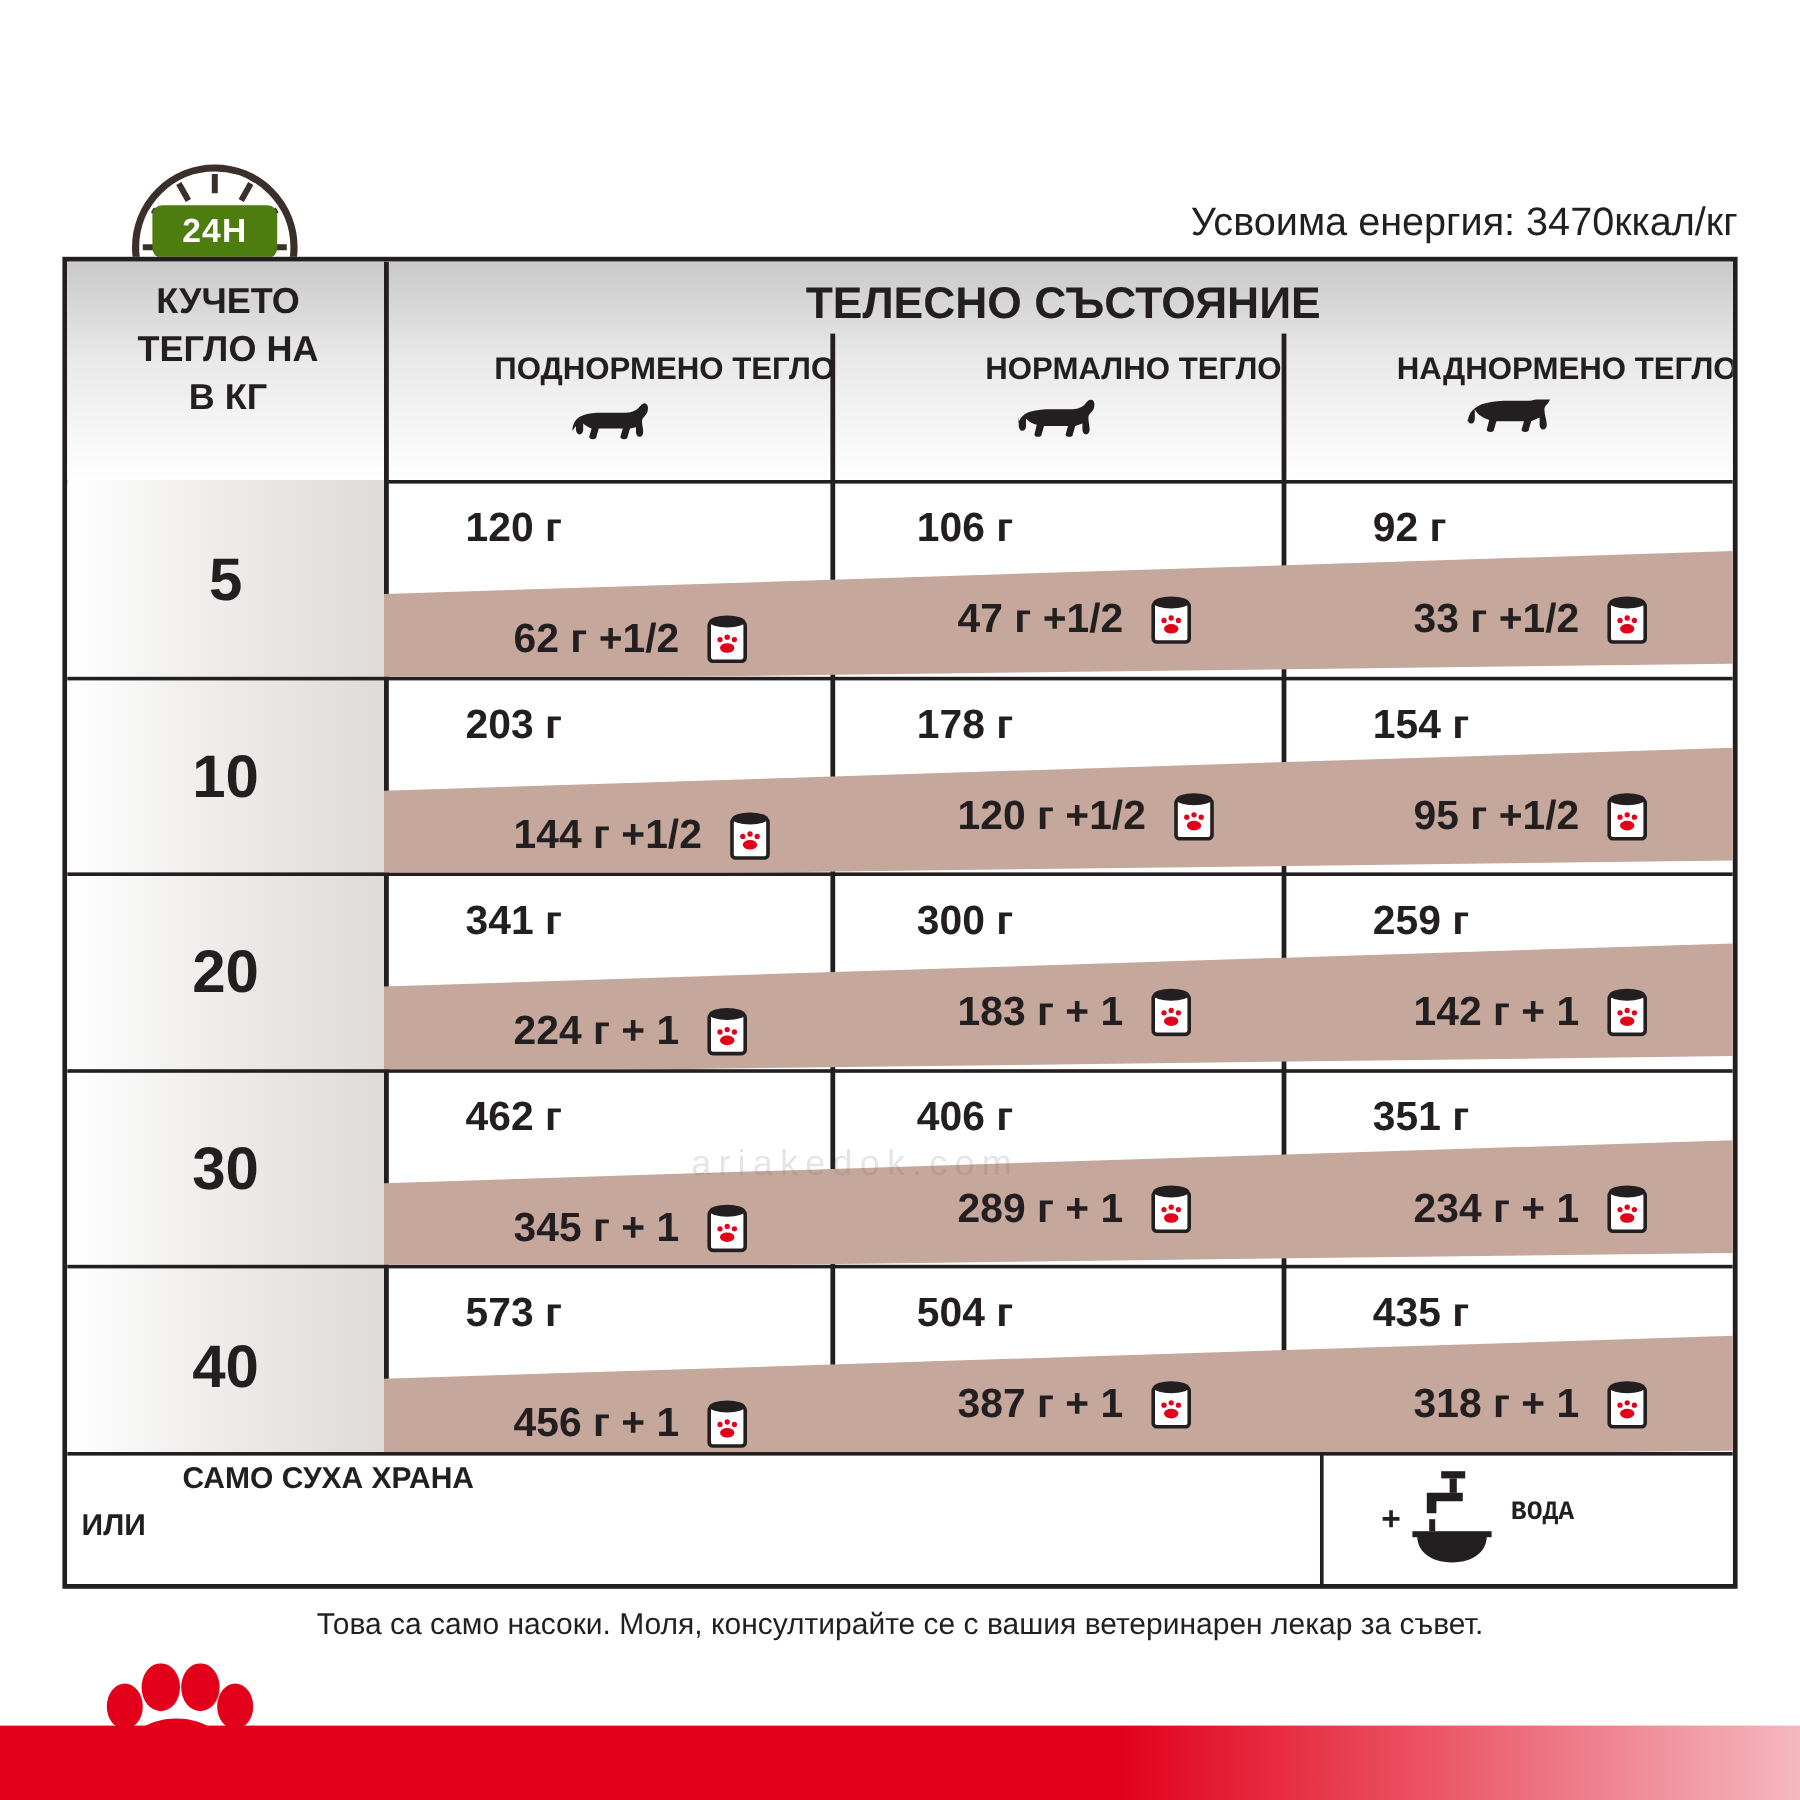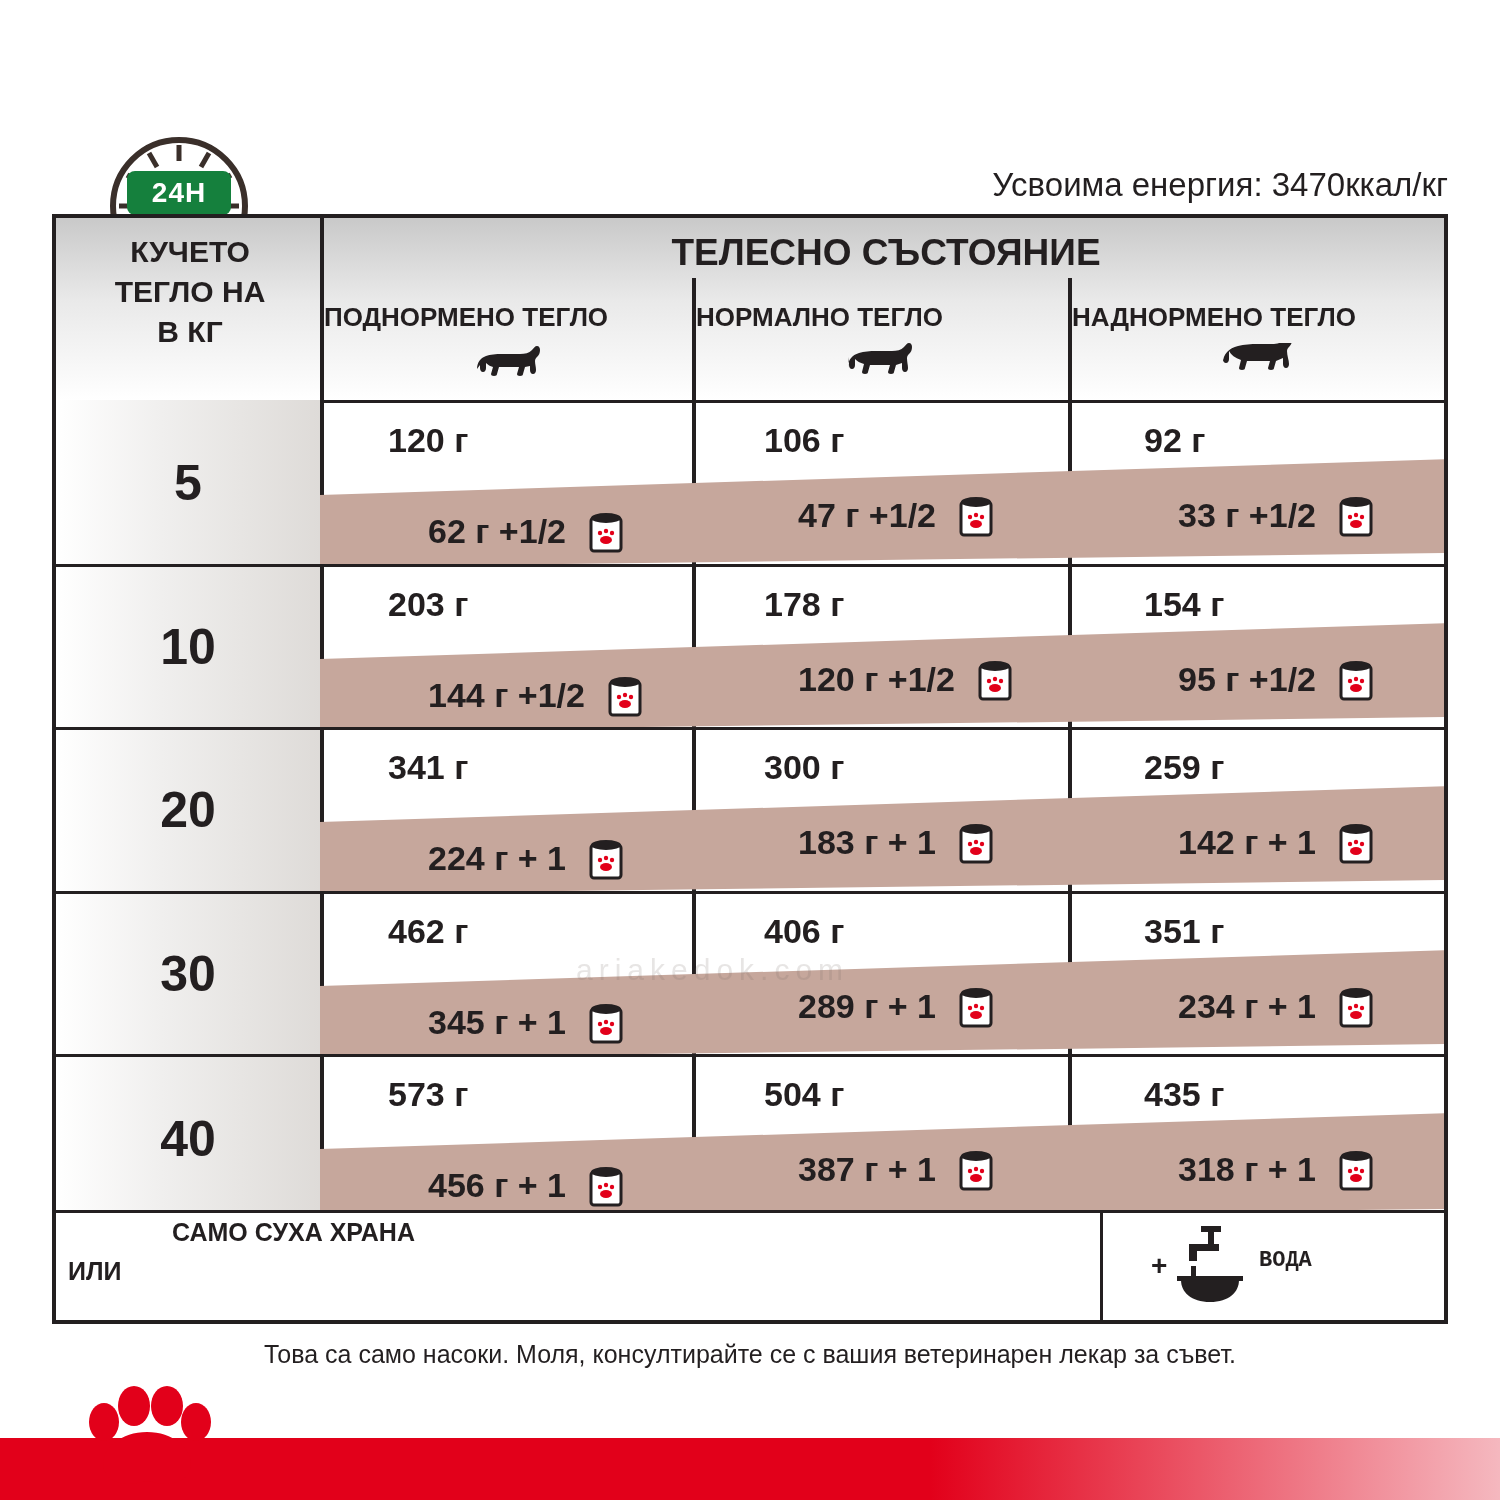--- a/index.html
+++ b/index.html
@@ -41,21 +41,21 @@
     background: #ffffff;
   }
   .badge24 .ticks {
     position: absolute; left: 0; top: 0;
     width: 138px; height: 138px;
   }
   .badge24 .pill {
     position: absolute;
     left: 17px; top: 34px;
     width: 104px; height: 44px;
-    background: #15803d;
+    background: #4d7c0f;
     border-radius: 8px;
     color: #fff;
     font-size: 28px;
     font-weight: bold;
     text-align: center;
     line-height: 44px;
     letter-spacing: 1px;
   }
 
   
@@ -97,23 +97,23 @@
     position: absolute;
     left: 268px; top: 14px;
     width: 1124px;
     text-align: center;
     font-size: 37px;
     font-weight: bold;
     color: #231f20;
   }
   .hdr-col {
     position: absolute;
-    top: 84px;
+    top: 74px;
     width: 372px;
-    text-align: left;
+    text-align: right;
     font-size: 26px;
     font-weight: bold;
     color: #231f20;
   }
   .hdr-col.c1 { left: 268px; }
   .hdr-col.c2 { left: 640px; }
   .hdr-col.c3 { left: 1016px; width: 376px; }
   .hdr-dog {
     display: block;
     margin: 10px auto 0;
@@ -205,21 +205,21 @@
     background: #ffffff;
   }
   .footer .ili {
     position: absolute;
     left: 12px; top: 44px;
     font-size: 25px; font-weight: bold; color: #231f20;
   }
   .footer .dryonly {
     position: absolute;
     left: 96px; top: 5px;
-    font-size: 25px; font-weight: bold; color: #231f20; margin-left: 20px;
+    font-size: 25px; font-weight: bold; color: #231f20;
   }
   .mixband {
     position: absolute;
     left: 88px; top: 38px;
     width: 1000px; height: 68px;
     overflow: hidden;
   }
   .mixband .txt {
     position: absolute;
     left: 8px; top: 4px;

